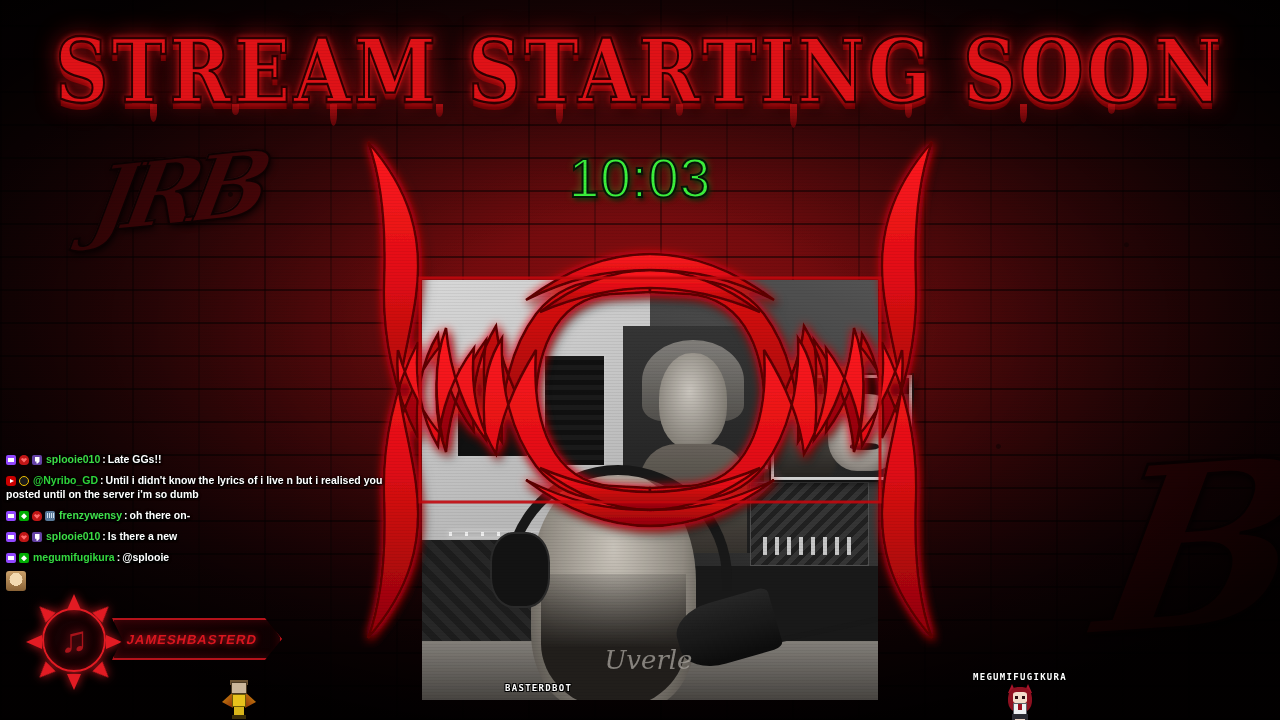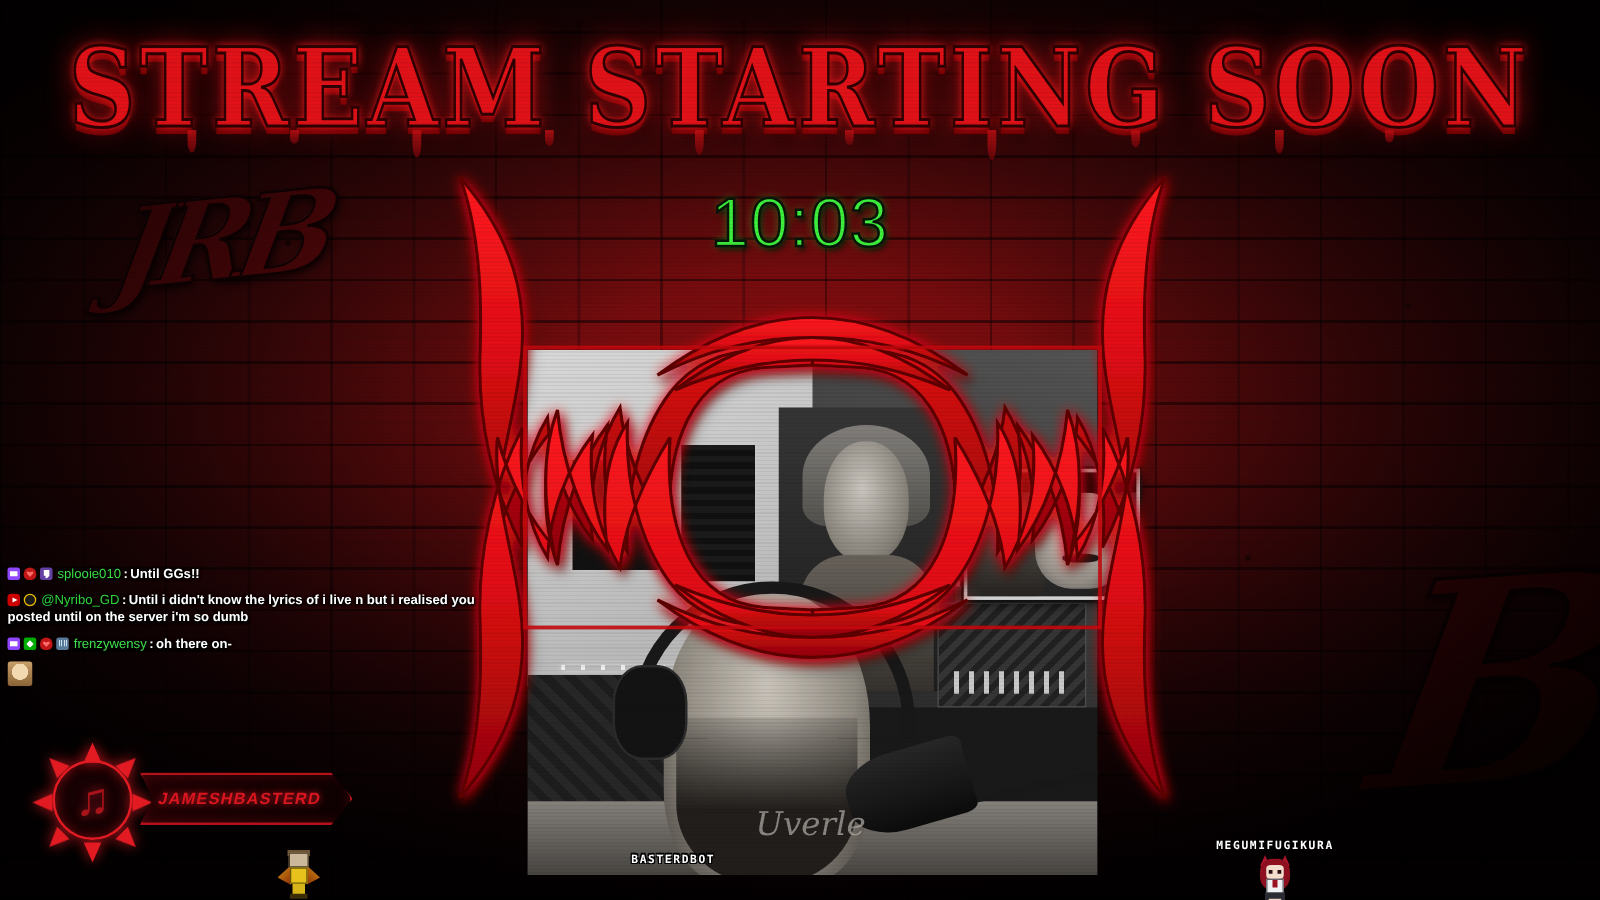--- a/index.html
+++ b/index.html
@@ -272,21 +272,21 @@
   .badge.prime    { background:#9147ff; position:relative; }
   .badge.prime::after { content:""; position:absolute; left:2px; top:3px; width:6px; height:4px; background:#fff; }
   .badge.youtube  { background:#cc0000; border-radius:3px; position:relative; }
   .badge.youtube::after { content:""; position:absolute; left:3.5px; top:2.5px; border-left:4px solid #fff;
       border-top:2.5px solid transparent; border-bottom:2.5px solid transparent; }
   .badge.member   { background:#1a1a1a; border:1.5px solid #f0c000; border-radius:50%; }
   .badge.gray     { background:#5a7a9a; position:relative; }
   .badge.gray::after { content:""; position:absolute; left:1.5px; top:2px; width:7px; height:5px;
       background:repeating-linear-gradient(90deg,#cfe0ee 0 1px, transparent 1px 2px); }
 
-  .uname { font-weight:normal; }
+  .uname { font-weight:bold; }
   .uname.green  { color:#3ddc45; }
   .uname.green2 { color:#2fd43a; }
   .uname.green3 { color:#41e04b; }
   .uname.green4 { color:#35d83f; }
   .colon { color:#ffffff; margin:0 2px; }
   .mtext { color:#ffffff; font-weight:bold; }
   .chat-emote {
     display:inline-block; width:20px; height:20px; vertical-align:-6px;
     background:
       radial-gradient(circle at 50% 42%, #f3d9b0 0 42%, transparent 43%),
@@ -525,41 +525,54 @@
     </svg>
   </div>
 
   <div class="chat">
 
     <div class="chat-msg">
       <span class="badges">
         <span class="badge prime"></span>
         <span class="badge sub"></span>
         <span class="badge twitch"></span>
-      </span><span class="uname green">splooie010</span><span class="colon">:</span><span class="mtext">Until GGs!!</span>
+      </span><span class="uname green">splooie010</span><span class="colon">:</span><span class="mtext">Late GGs!!</span>
     </div>
 
     <div class="chat-msg">
       <span class="badges">
         <span class="badge youtube"></span>
         <span class="badge member"></span>
       </span><span class="uname green2">@Nyribo_GD</span><span class="colon">:</span><span class="mtext">Until i didn't know the lyrics of i live n but i realised you posted until on the server i'm so dumb</span>
     </div>
 
     <div class="chat-msg">
       <span class="badges">
         <span class="badge prime"></span>
         <span class="badge mod"></span>
         <span class="badge sub"></span>
         <span class="badge gray"></span>
       </span><span class="uname green3">frenzywensy</span><span class="colon">:</span><span class="mtext">oh there on-</span>
     </div>
 
 
-
+    <div class="chat-msg">
+      <span class="badges">
+        <span class="badge prime"></span>
+        <span class="badge sub"></span>
+        <span class="badge twitch"></span>
+      </span><span class="uname green">splooie010</span><span class="colon">:</span><span class="mtext">Is there a new</span>
+    </div>
+
+    <div class="chat-msg">
+      <span class="badges">
+        <span class="badge prime"></span>
+        <span class="badge mod"></span>
+      </span><span class="uname green4">megumifugikura</span><span class="colon">:</span><span class="mtext">@splooie</span>
+    </div>
 
     <div>
       <span class="chat-emote"></span>
     </div>
   </div>
 
 
   <div class="social">
     <div class="tt-ring">
       <div class="tt-note">♫</div>

